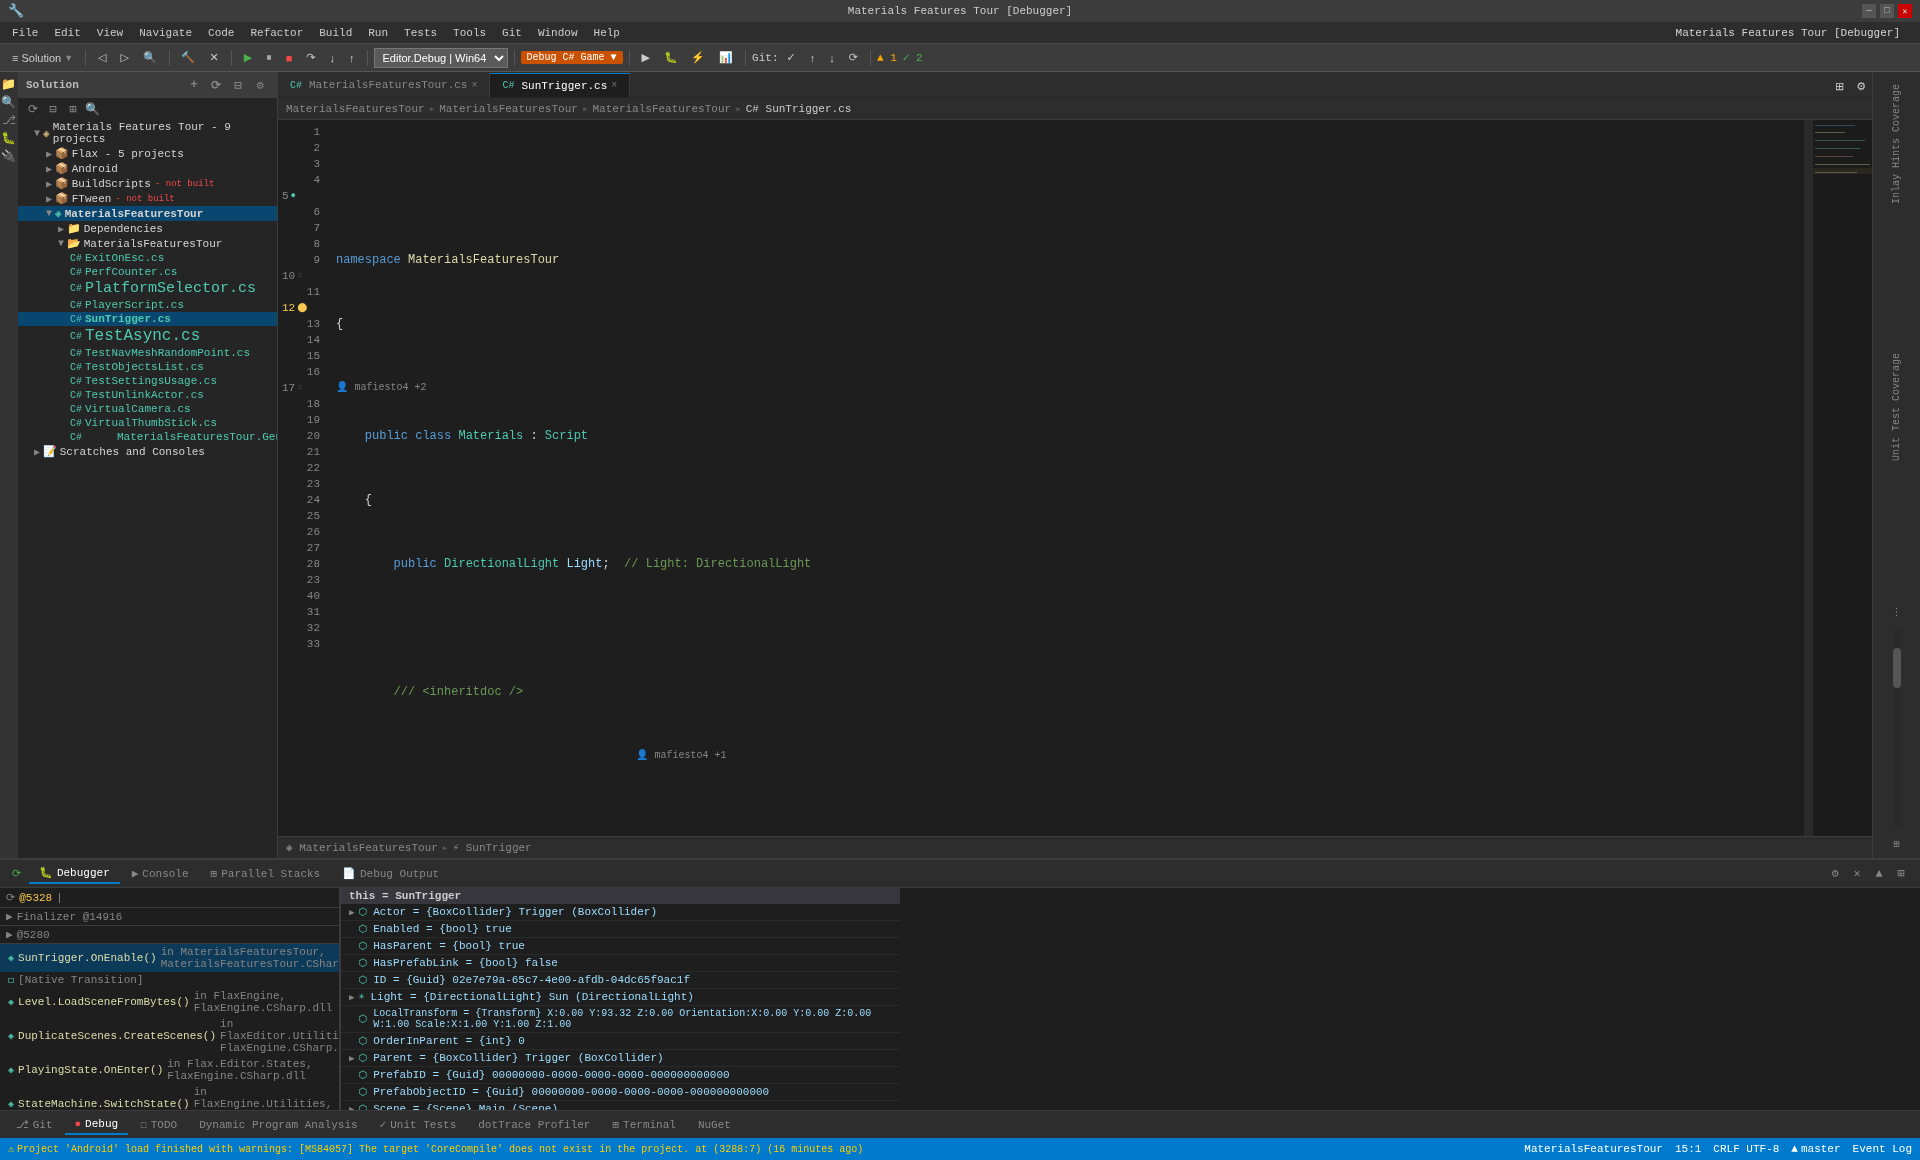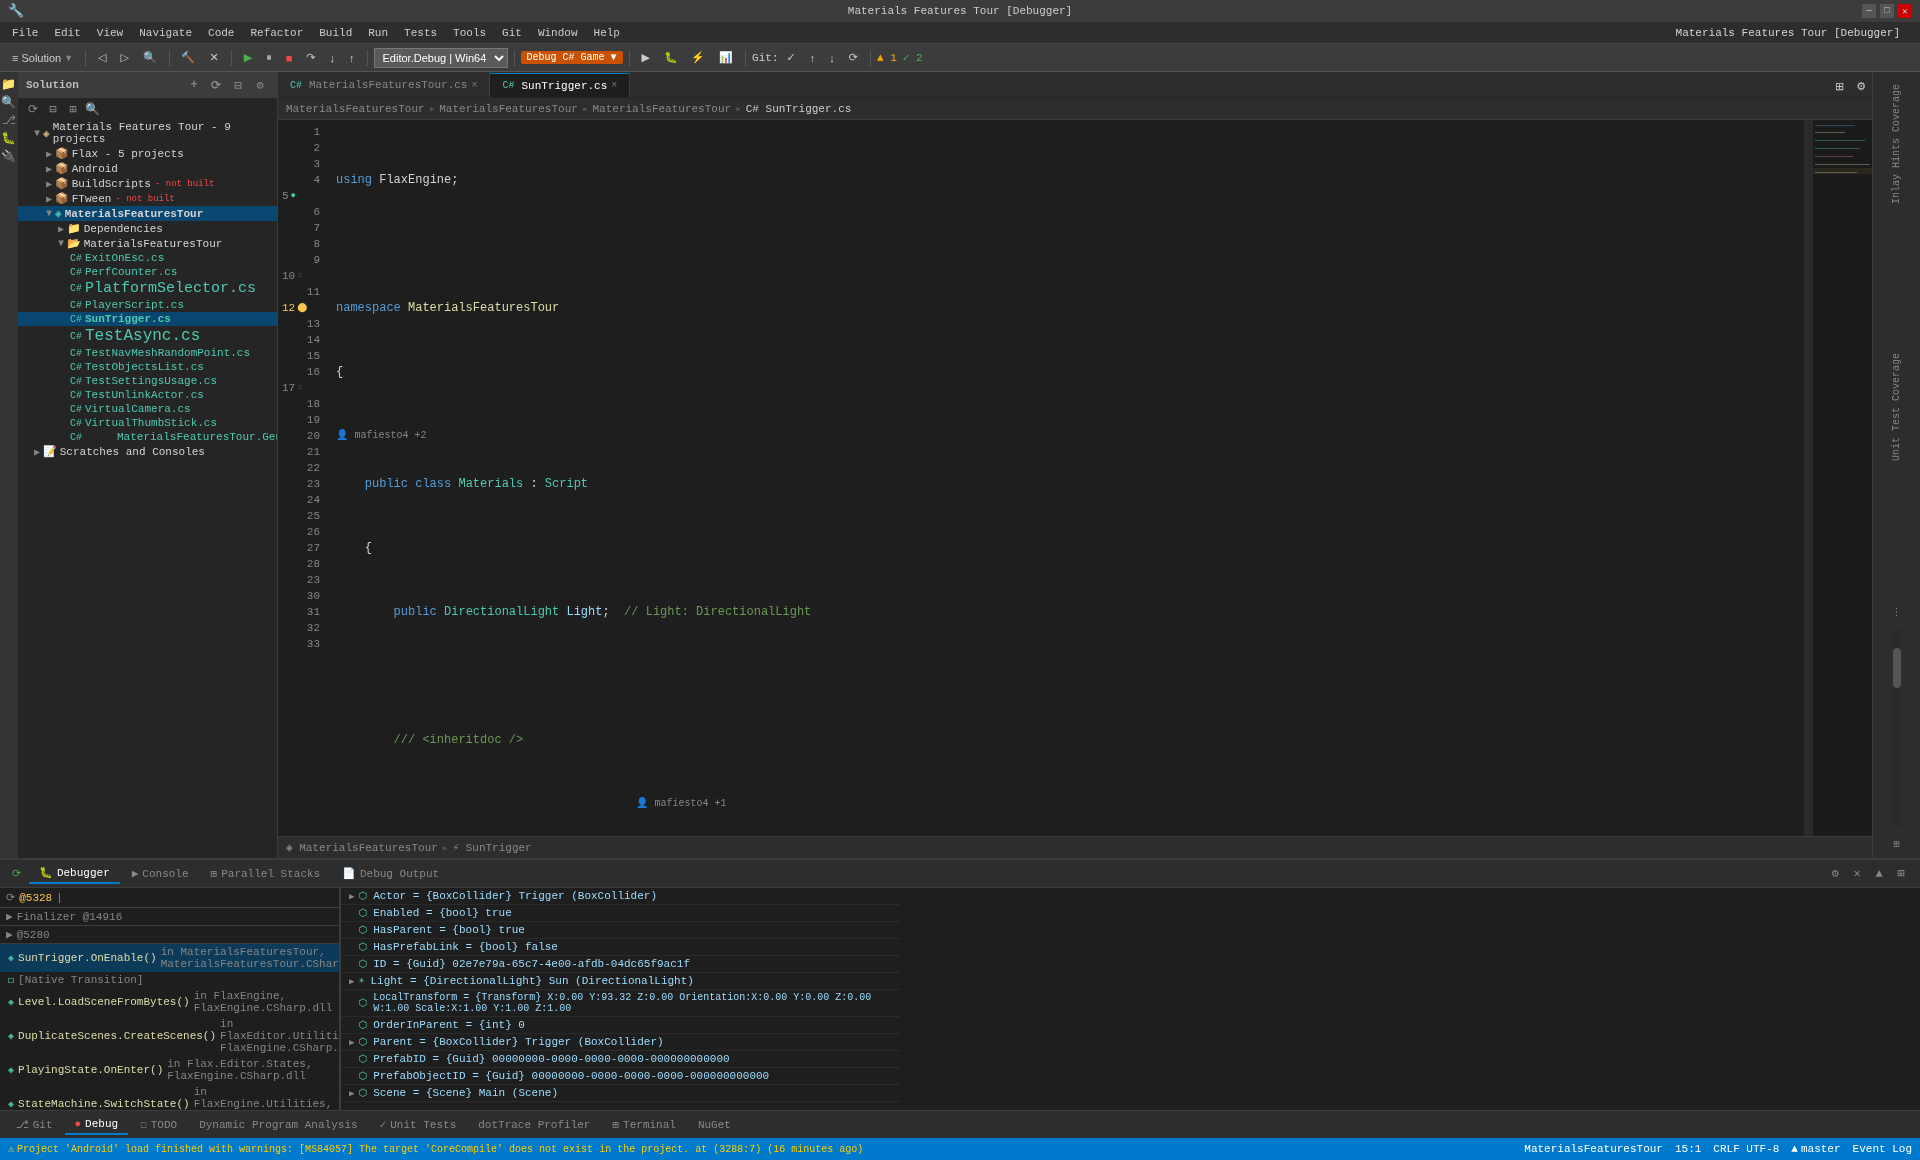--- a/index.html
+++ b/index.html
@@ -724,31 +724,28 @@
         <div style="height:16px;">20</div>
         <div style="height:16px;">21</div>
         <div style="height:16px;">22</div>
         <div style="height:16px;">23</div>
         <div style="height:16px;">24</div>
         <div style="height:16px;">25</div>
         <div style="height:16px;">26</div>
         <div style="height:16px;">27</div>
         <div style="height:16px;">28</div>
         <div style="height:16px;">23</div>
-        <div style="height:16px;">30</div>
+        <div style="height:16px;">40</div>
         <div style="height:16px;">31</div>
         <div style="height:16px;">32</div>
         <div style="height:16px;">33</div>
       </div>
 
       <div class="code-content">
         
-        <div class="code-line">
-          <span class="kw">using</span><span> FlaxEngine;</span>
-        </div>
         
         <div class="code-line"></div>
         
         <div class="code-line">
           <span class="kw">namespace</span><span style="color:#dcdcaa;"> MaterialsFeaturesTour</span>
         </div>
         
         <div class="code-line"><span>{</span></div>
         
         <div class="code-line">
@@ -938,20 +935,23 @@
       </div>
       <div class="call-stack-item">
         <span class="cs-frame-icon">◈</span>
         <span class="cs-frame-name">StateMachine.SwitchState()</span>
         <span class="cs-frame-file"> in FlaxEngine.Utilities, FlaxEngine.CSharp.dll</span>
       </div>
 
     </div>
 
     <div class="watch-panel">
+      <div class="watch-header">
+        <span style="font-size:11px;">this = SunTrigger</span>
+      </div>
       <div class="watch-item">
         <span class="watch-expand">▶</span>
         <span class="watch-icon">⬡</span>
         <span class="watch-name">Actor = {BoxCollider} Trigger (BoxCollider)</span>
       </div>
       <div class="watch-item">
         <span class="watch-expand">&nbsp;</span>
         <span class="watch-icon">⬡</span>
         <span class="watch-name">Enabled = {bool} true</span>
       </div>

